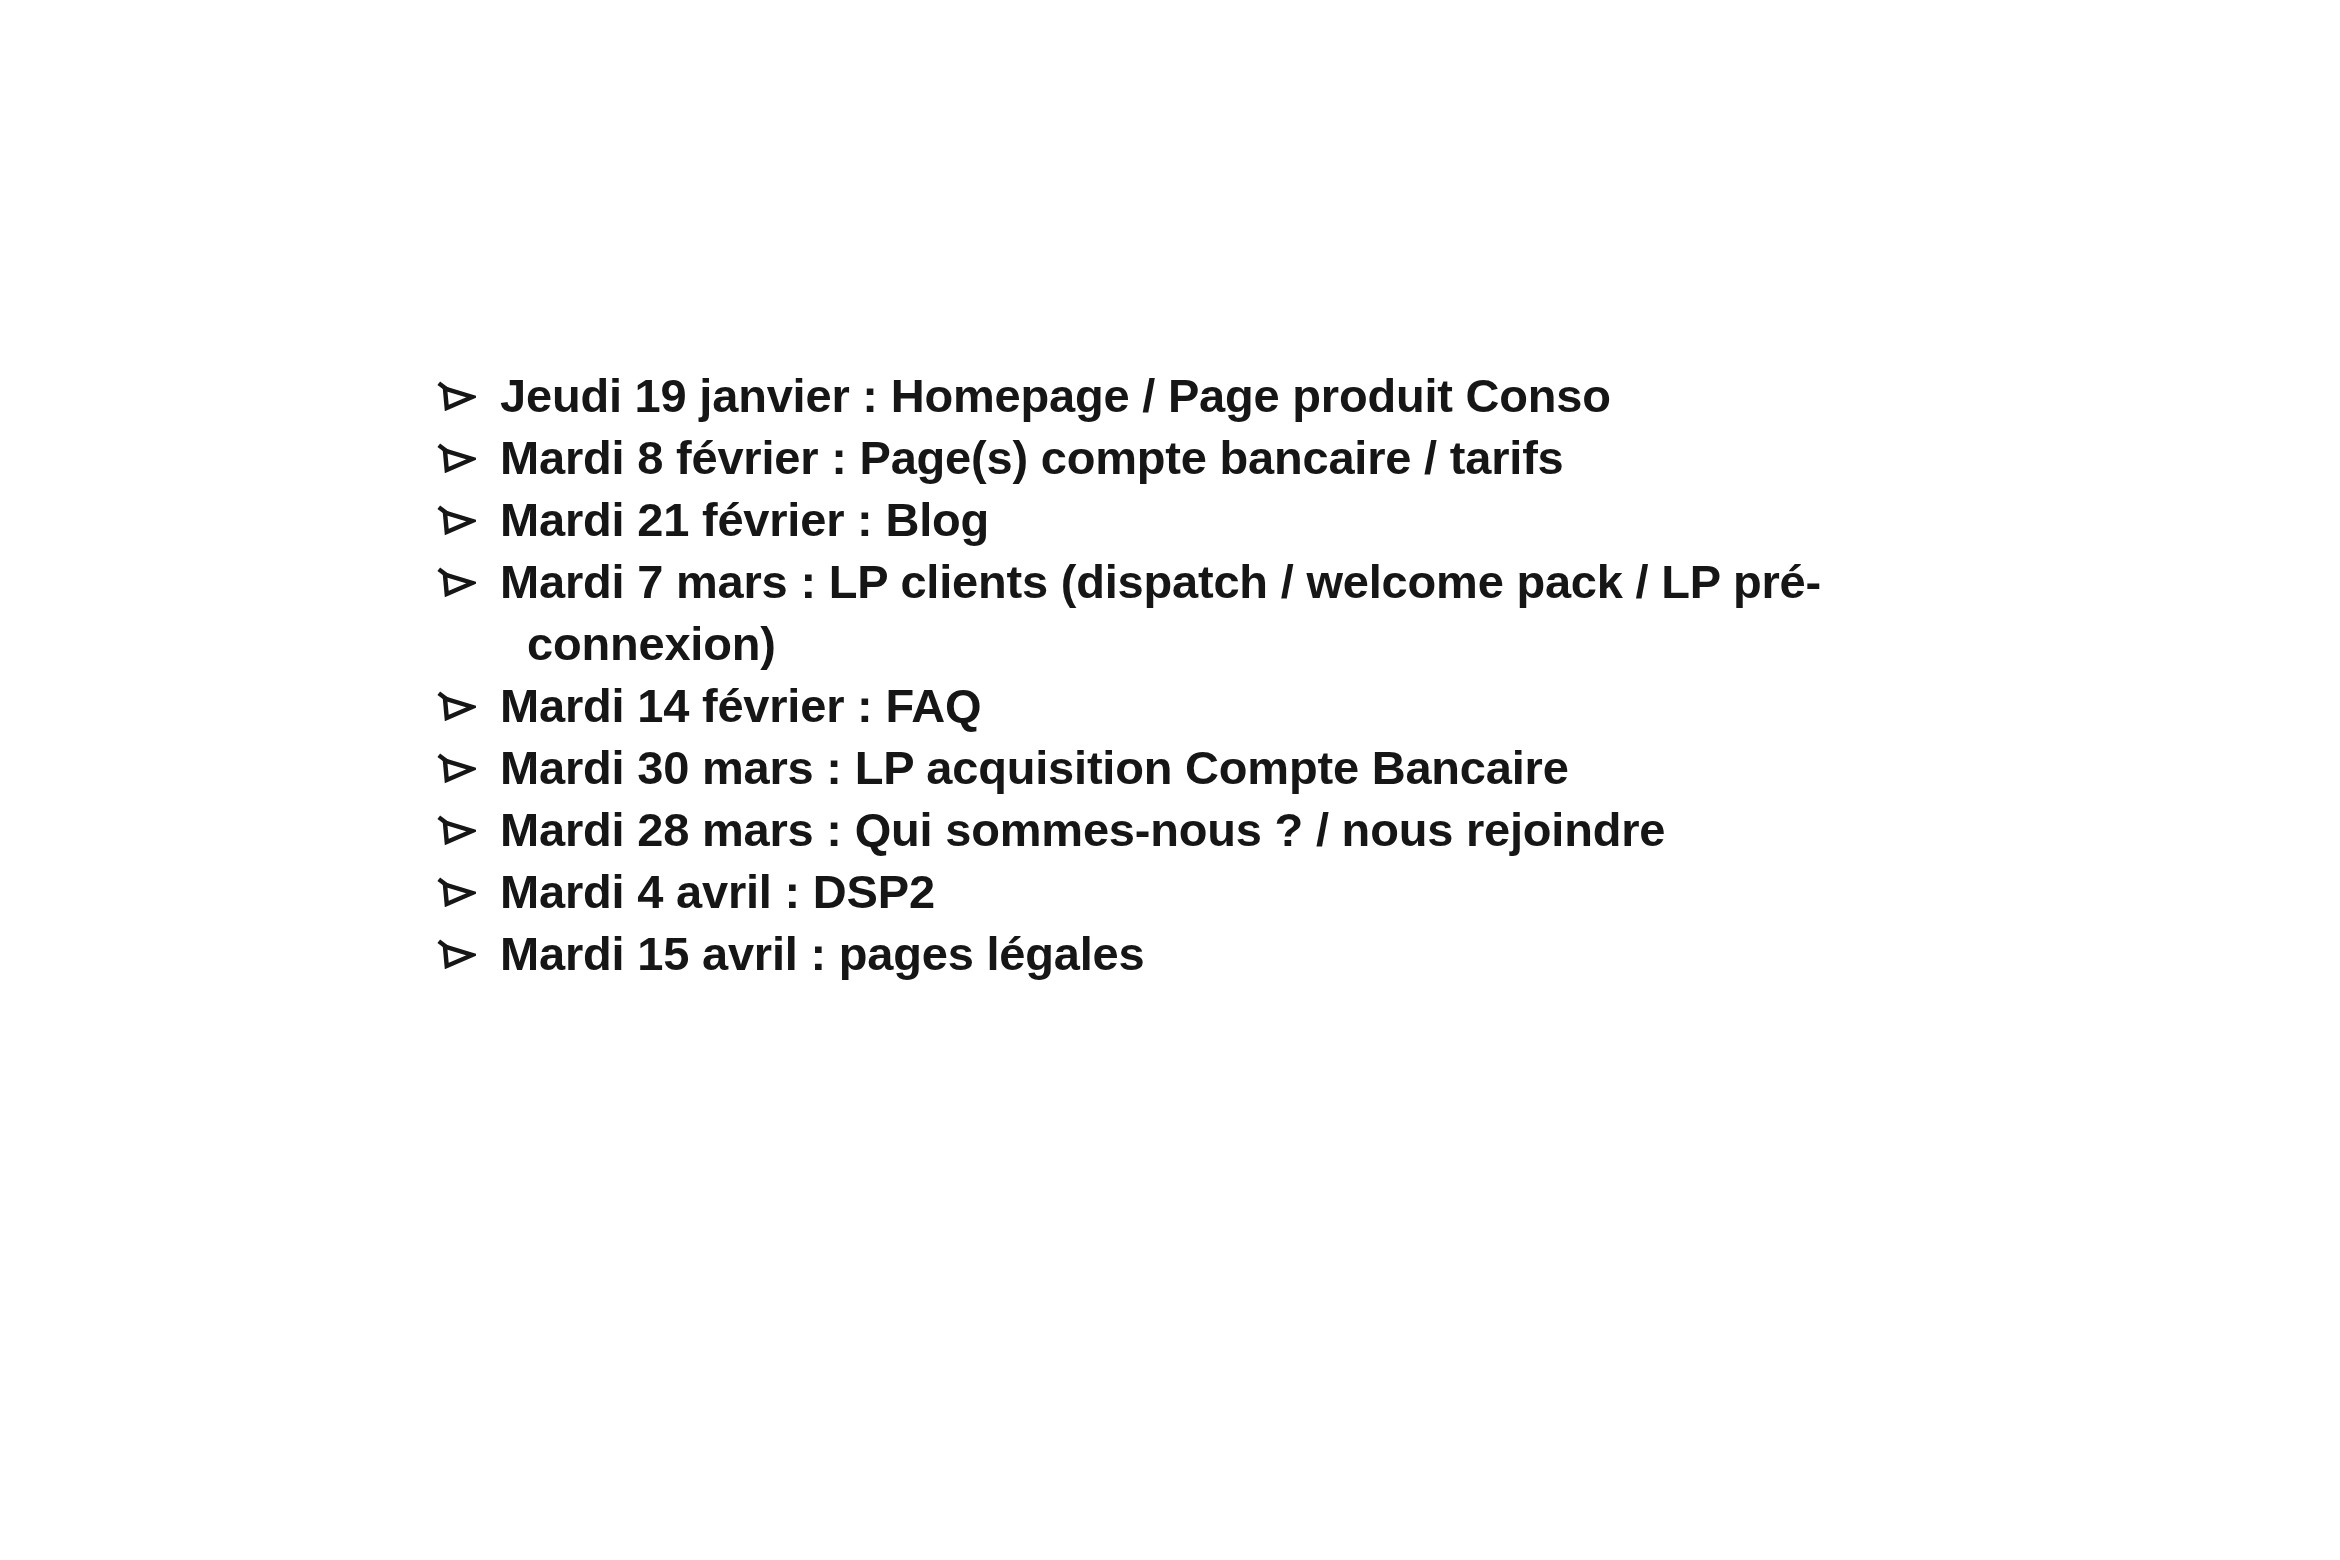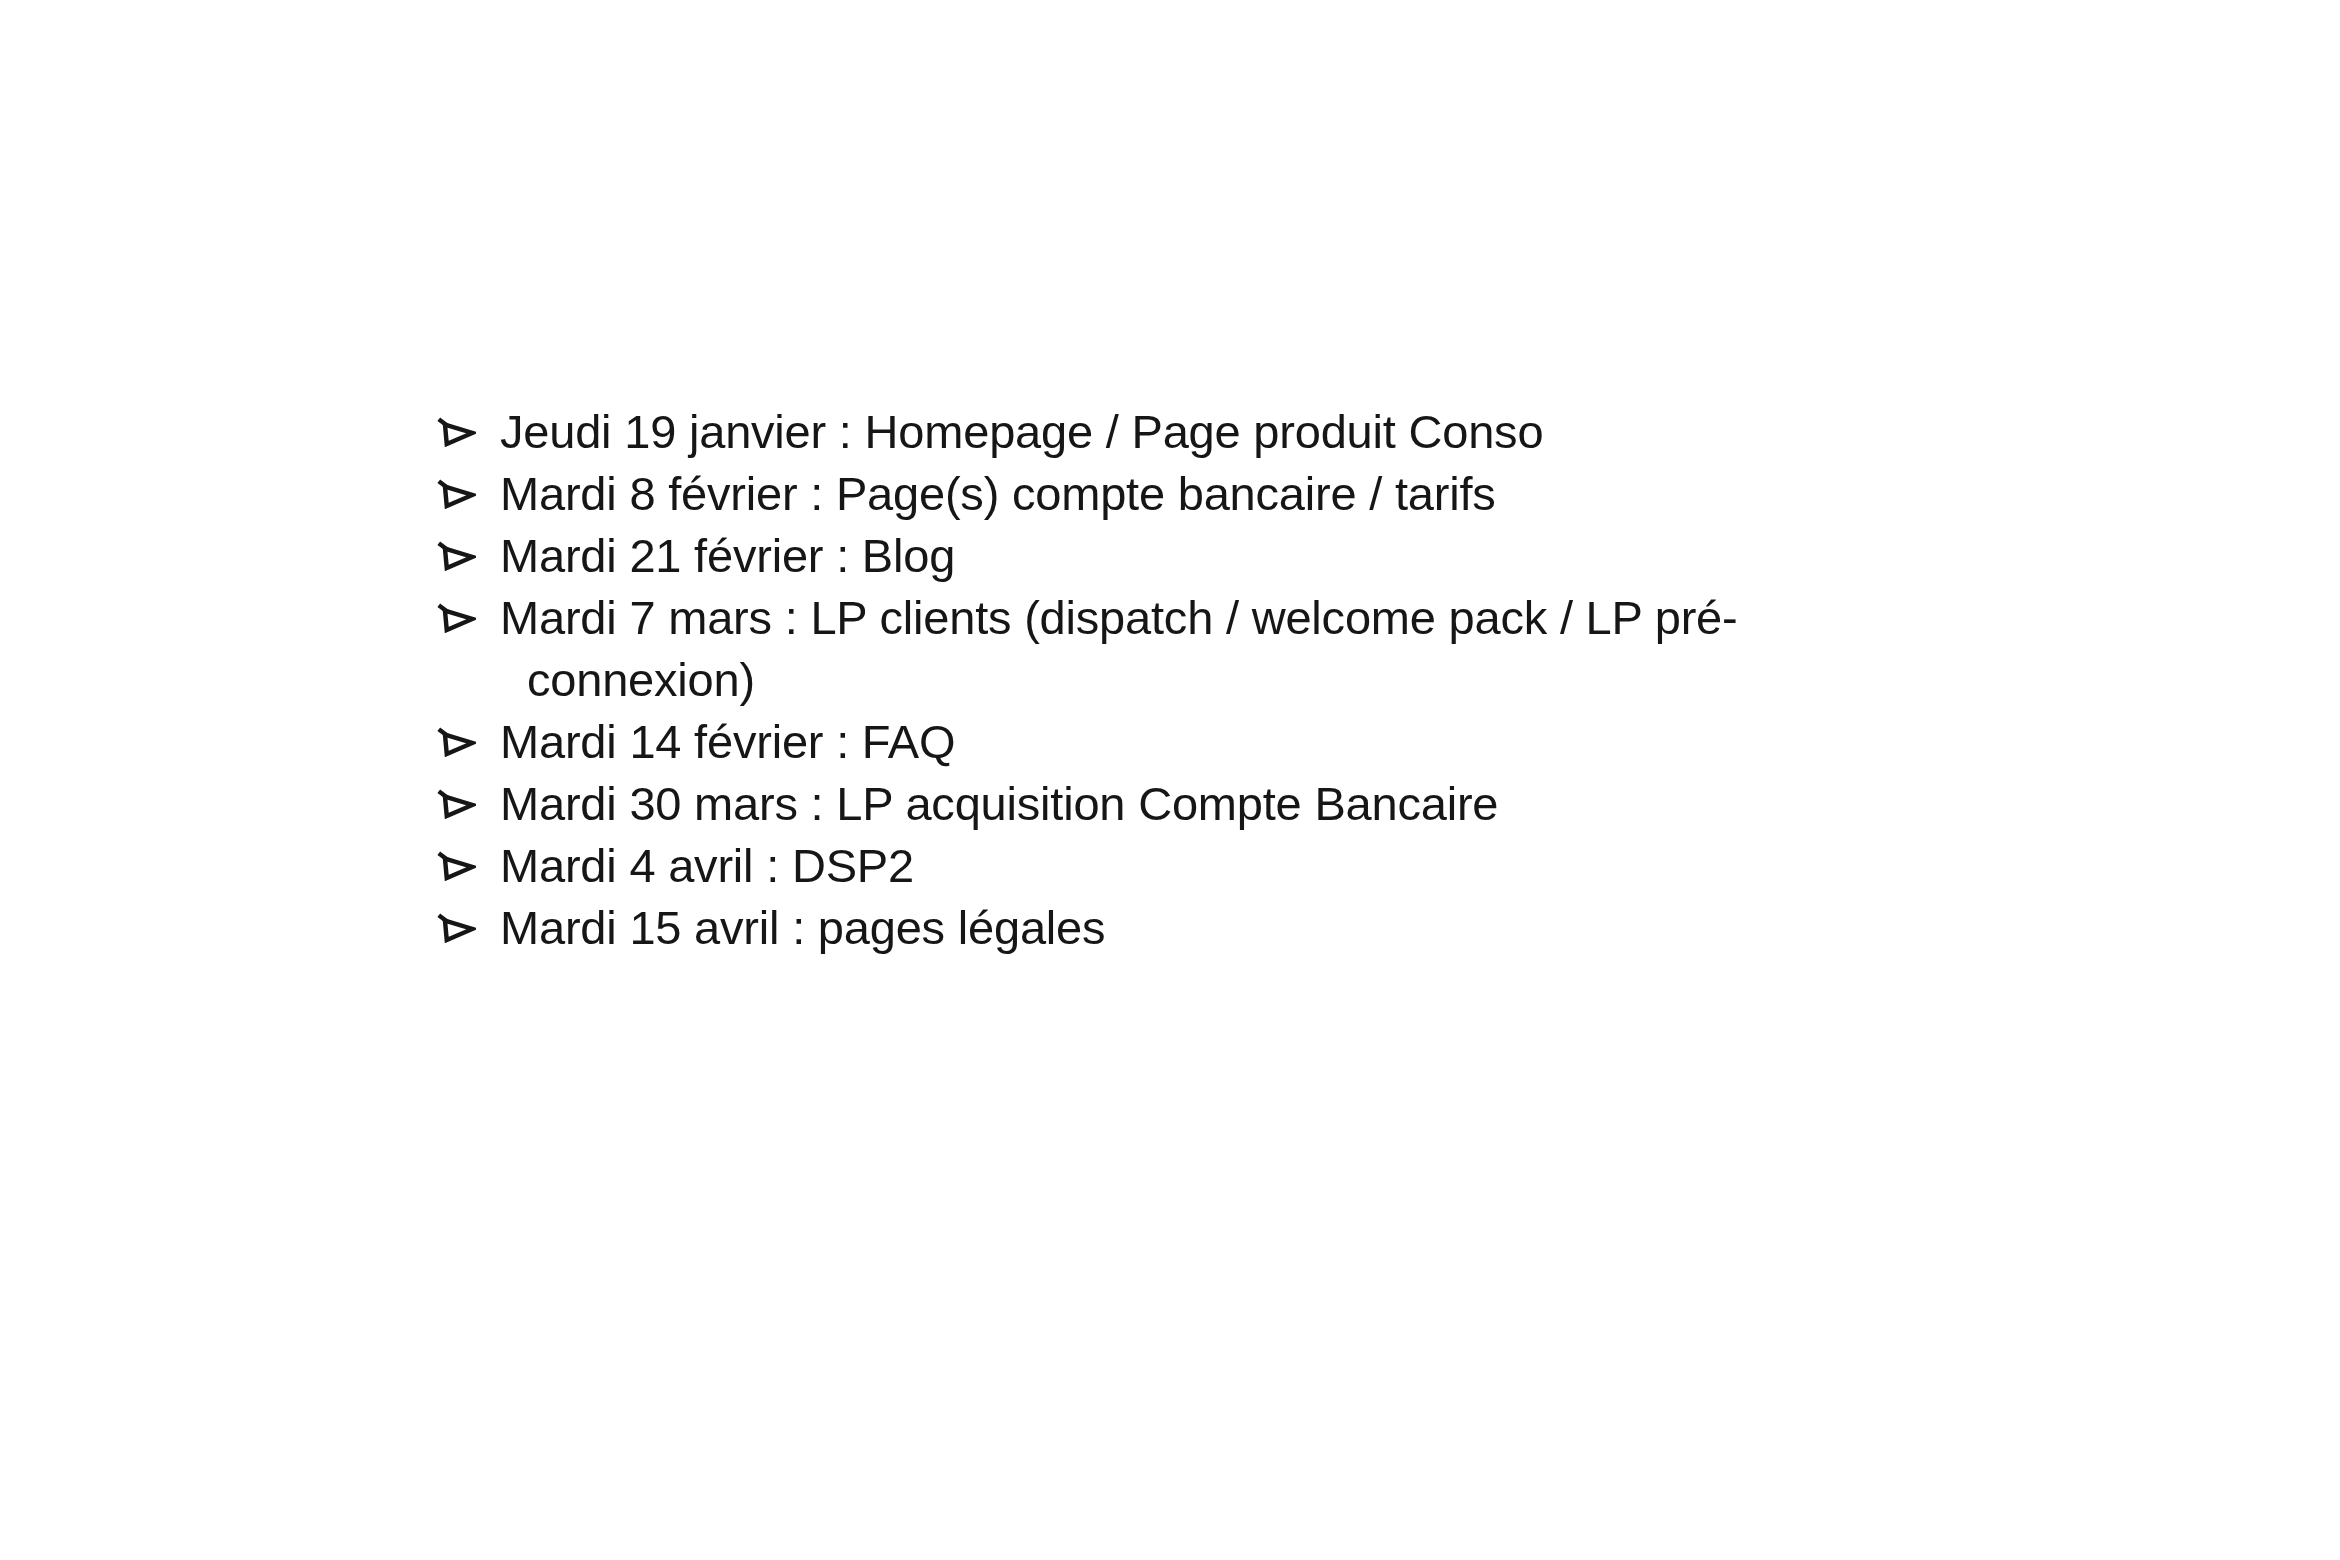--- a/index.html
+++ b/index.html
@@ -15,22 +15,23 @@
     font-family: "Liberation Sans", "DejaVu Sans", sans-serif;
   }
   .slide {
     position: absolute;
     inset: 0;
     background: #ffffff;
   }
   .bullet-list {
     position: absolute;
     left: 437px;
-    top: 401px;
+    top: 365px;
     width: 1443px;
+    font-weight: bold;
   }
   .bullet-item {
     font-size: 47px;
     line-height: 62px;
     letter-spacing: -0.2px;
     color: #161616;
     padding-left: 90px;
     text-indent: -90px;
   }
   .bullet-glyph {
@@ -80,20 +81,24 @@
     <div class="bullet-item"><span class="bullet-glyph"><svg viewBox="0 0 44 36">
             <path d="M2 3 L14 12" fill="none" stroke="#161616" stroke-width="5"></path>
             <path d="M9 9 L40 18.5 L11 31 Z" fill="#ffffff" stroke="#161616" stroke-width="5" stroke-linejoin="miter"></path>
           </svg></span><span class="item-text">Mardi 14 février : FAQ</span></div>
 
     <div class="bullet-item"><span class="bullet-glyph"><svg viewBox="0 0 44 36">
             <path d="M2 3 L14 12" fill="none" stroke="#161616" stroke-width="5"></path>
             <path d="M9 9 L40 18.5 L11 31 Z" fill="#ffffff" stroke="#161616" stroke-width="5" stroke-linejoin="miter"></path>
           </svg></span><span class="item-text">Mardi 30 mars : LP acquisition Compte Bancaire</span></div>
 
+    <div class="bullet-item"><span class="bullet-glyph"><svg viewBox="0 0 44 36">
+            <path d="M2 3 L14 12" fill="none" stroke="#161616" stroke-width="5"></path>
+            <path d="M9 9 L40 18.5 L11 31 Z" fill="#ffffff" stroke="#161616" stroke-width="5" stroke-linejoin="miter"></path>
+          </svg></span><span class="item-text">Mardi 28 mars : Qui sommes-nous ? / nous rejoindre</span></div>
 
     <div class="bullet-item"><span class="bullet-glyph"><svg viewBox="0 0 44 36">
             <path d="M2 3 L14 12" fill="none" stroke="#161616" stroke-width="5"></path>
             <path d="M9 9 L40 18.5 L11 31 Z" fill="#ffffff" stroke="#161616" stroke-width="5" stroke-linejoin="miter"></path>
           </svg></span><span class="item-text">Mardi 4 avril : DSP2</span></div>
 
     <div class="bullet-item"><span class="bullet-glyph"><svg viewBox="0 0 44 36">
             <path d="M2 3 L14 12" fill="none" stroke="#161616" stroke-width="5"></path>
             <path d="M9 9 L40 18.5 L11 31 Z" fill="#ffffff" stroke="#161616" stroke-width="5" stroke-linejoin="miter"></path>
           </svg></span><span class="item-text">Mardi 15 avril : pages légales</span></div>

